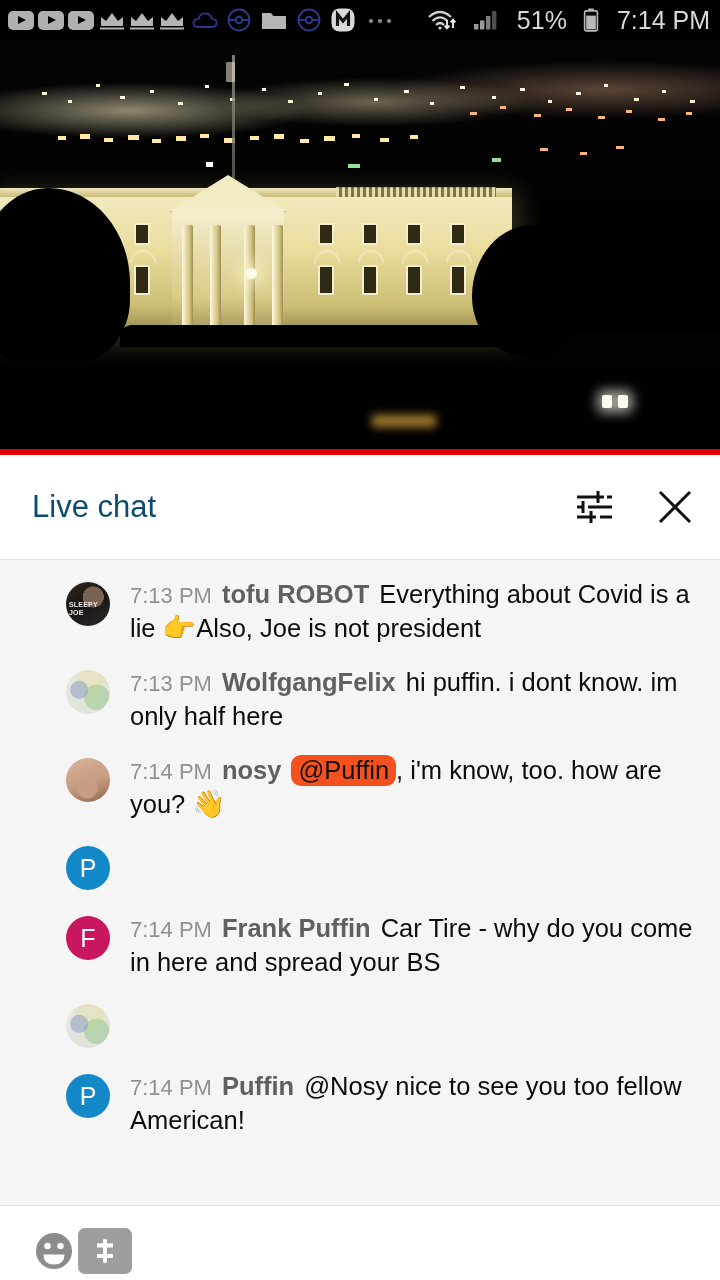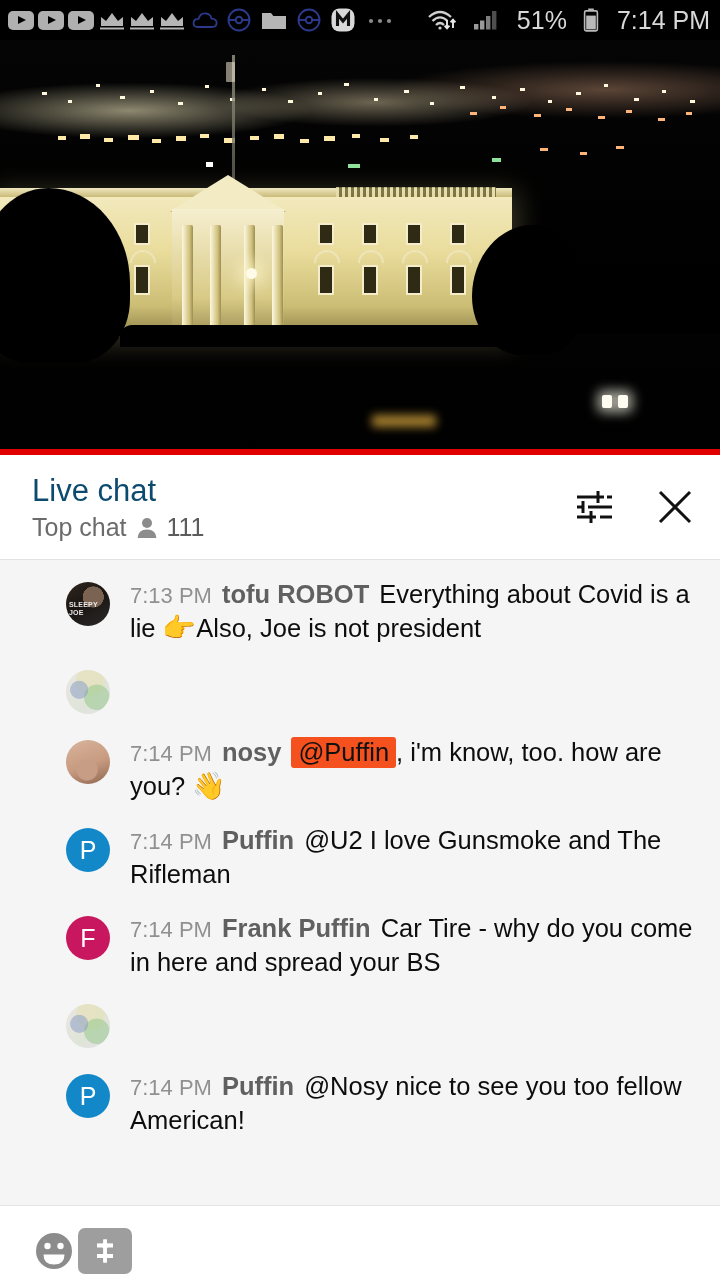--- a/index.html
+++ b/index.html
@@ -304,21 +304,21 @@
   }
   .author {
     font-weight: bold;
     color: #606060;
     margin-right: 10px;
   }
   .mention {
     background: #f4511e;
     color: #111;
     padding: 1px 7px 2px 7px;
-    border-radius: 3px;
+    border-radius: 10px;
     font-weight: normal;
   }
   .emoji { font-size: 27px; }
 
   
   .inputbar {
     position: relative;
     width: 720px; height: 90px;
     background: #ffffff;
     border-top: 1px solid #e4e4e4;
@@ -569,30 +569,20 @@
       <i></i>
       <i></i>
     </div>
 
   <div class="progress"></div>
 </div>
 
 <div class="chat-header">
   <div class="ch-titles">
     <div class="ch-title">Live chat</div>
-    <div class="ch-sub">
-      <span class="ch-subtext">Top chat</span>
-      <span class="person-ico">
-        <svg viewBox="0 0 22 23" width="22" height="23">
-          <circle cx="11" cy="7" r="5" fill="#8c8c8c"></circle>
-          <path d="M1.6 22 Q2 13.4 11 13.4 Q20 13.4 20.4 22 Z" fill="#8c8c8c"></path>
-        </svg>
-      </span>
-      <span class="ch-count">111</span>
-    </div>
   </div>
   <div class="ch-actions">
     <span class="tune-ico">
       <svg viewBox="0 0 40 40" width="40" height="40">
         <line x1="3" y1="10" x2="30" y2="10" stroke="#111" stroke-width="3"></line>
         <line x1="33" y1="10" x2="38" y2="10" stroke="#111" stroke-width="3"></line>
         <line x1="24" y1="4" x2="24" y2="16" stroke="#111" stroke-width="3"></line>
         <line x1="3" y1="20" x2="10" y2="20" stroke="#111" stroke-width="3"></line>
         <line x1="14" y1="20" x2="38" y2="20" stroke="#111" stroke-width="3"></line>
         <line x1="9" y1="14" x2="9" y2="26" stroke="#111" stroke-width="3"></line>
@@ -614,33 +604,33 @@
     <div class="msg">
       <div class="avatar av-sleepyjoe">
         <span class="cap">SLEEPY JOE</span>
       </div>
       <div class="body">
         <div class="line"><span class="time">7:13 PM</span><span class="author">tofu ROBOT</span><span>Everything about Covid is a lie </span><span class="emoji">👉</span><span>Also, Joe is not president</span></div>
       </div>
     </div>
     <div class="msg">
       <div class="avatar av-wolfgang"></div>
+      <div class="body">
+        <div class="line"><span class="time">7:13 PM</span><span class="author">WolfgangFelix</span><span>hi puffin. i dont know. im only half here</span></div>
+      </div>
     </div>
     <div class="msg">
       <div class="avatar av-nosy"></div>
       <div class="body">
         <div class="line"><span class="time">7:14 PM</span><span class="author">nosy</span><span class="mention">@Puffin</span><span>, i'm know, too. how are you? </span><span class="emoji">👋</span></div>
       </div>
     </div>
     <div class="msg">
       <div class="avatar " style="background: rgb(18, 136, 201);">
         <span>P</span>
-      </div>
-      <div class="body">
-        <div class="line"><span class="time">7:14 PM</span><span class="author">Puffin</span><span>@U2 I love Gunsmoke and The Rifleman</span></div>
       </div>
     </div>
     <div class="msg">
       <div class="avatar " style="background: rgb(201, 23, 95);">
         <span>F</span>
       </div>
       <div class="body">
         <div class="line"><span class="time">7:14 PM</span><span class="author">Frank Puffin</span><span>Car Tire - why do you come in here and spread your BS</span></div>
       </div>
     </div>

